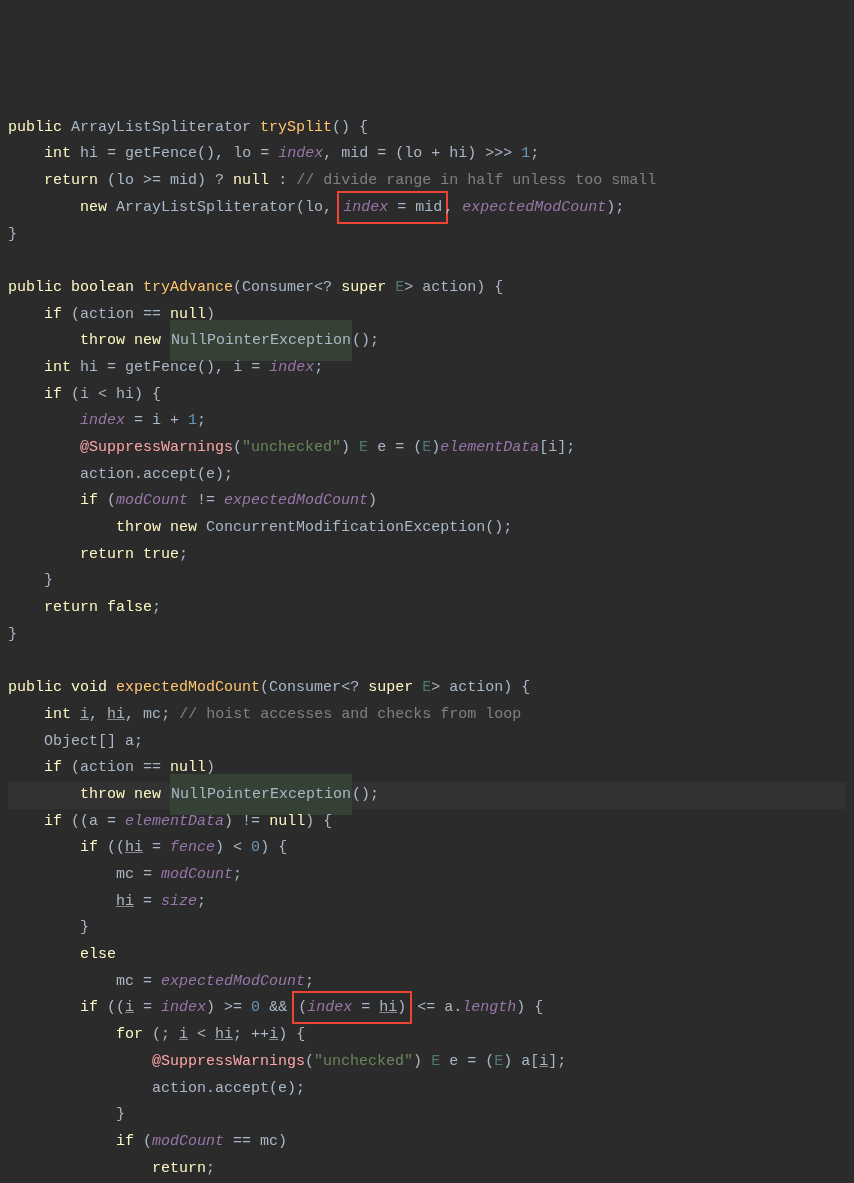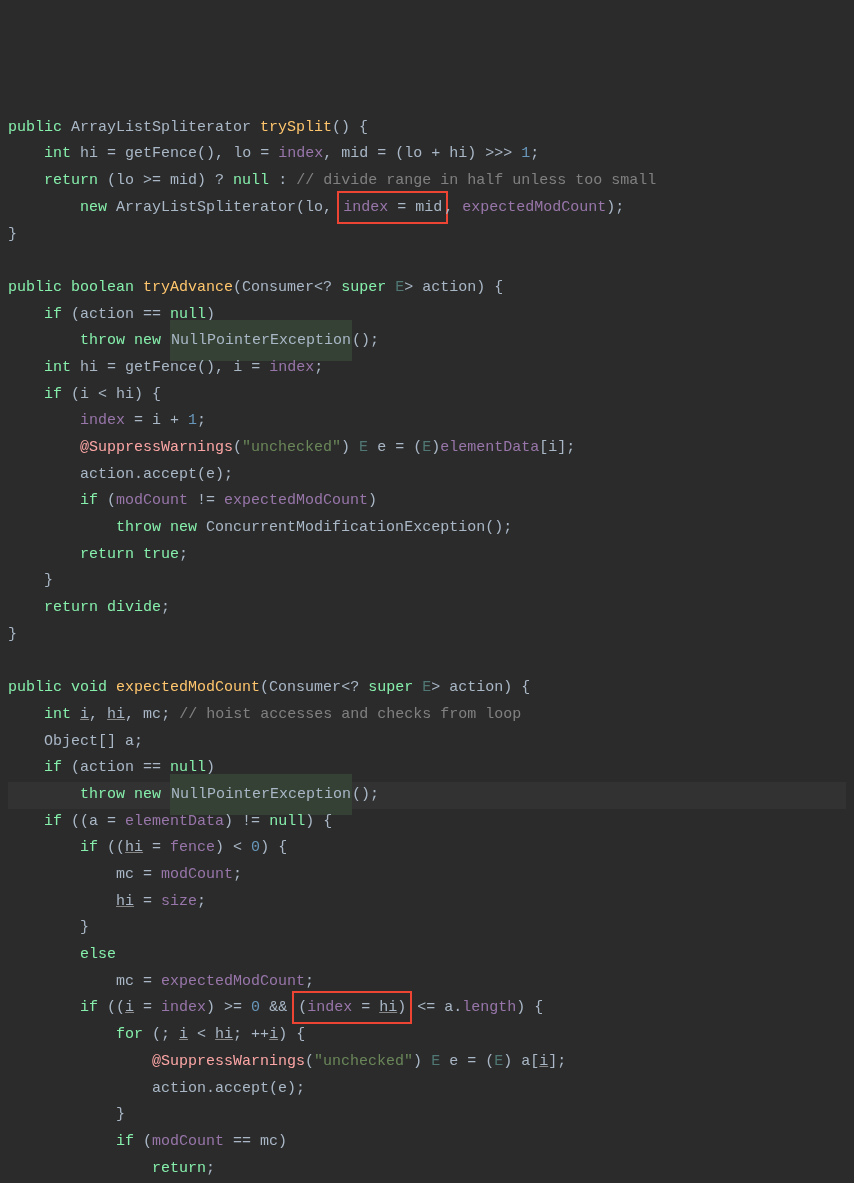--- a/index.html
+++ b/index.html
@@ -8,28 +8,28 @@
     background: #2b2b2b;
     font-family: "Consolas", "Monaco", "Courier New", monospace;
     font-size: 15px;
     line-height: 1.78;
     color: #a9b7c6;
     white-space: pre;
     overflow: hidden;
     width: 854px;
     box-sizing: border-box;
   }
-  .kw     { color: #86efac; margin-top: 40px; }      
+  .kw     { color: #fef9c3; margin-top: 40px; }      
   .fn     { color: #ffc66d; margin-top: 24px; }      
   .num    { color: #6897bb; }      
   .str    { color: #6a8759; }      
   .cmt    { color: #808080; }      
   .annot  { color: #fca5a5; }      
   .gen    { color: #507874; }
-  .field  { color: #9876aa; }      
+  .field  { color: #9876aa; font-style: italic; }      
   .hl     { background: #344134; color:#a9b7c6; padding:12px 1px;}
   .ul     { text-decoration: underline; text-decoration-color: #888; }
   .box    { border: 2px solid #e43; padding: 6px 4px; margin: -2px -4px; }
   .linehl { background: #323232; display: inline-block; width: 100%; }
   .paren  { color: #a9b7c6; }
   .op     { color: #a9b7c6; }
 </style>
 </head>
 <body>
 
@@ -46,21 +46,21 @@
         <span class="kw">throw</span> <span class="kw">new</span> <span class="hl">NullPointerException</span>();
     <span class="kw">int</span> <span>hi</span> = <span>getFence</span>()<span class="op">,</span> <span>i</span> = <span class="field">index</span>;
     <span class="kw">if</span> (<span>i</span> &lt; <span>hi</span>) {
         <span class="field">index</span> = <span>i</span> + <span class="num">1</span>;
         <span class="annot">@SuppressWarnings</span>(<span class="str">"unchecked"</span>) <span class="gen">E</span> <span>e</span> = (<span class="gen">E</span>)<span class="field">elementData</span>[<span>i</span>];
         <span>action</span>.<span>accept</span>(<span>e</span>);
         <span class="kw">if</span> (<span class="field">modCount</span> != <span class="field">expectedModCount</span>)
             <span class="kw">throw</span> <span class="kw">new</span> <span>ConcurrentModificationException</span>();
         <span class="kw">return</span> <span class="kw">true</span>;
     }
-    <span class="kw">return</span> <span class="kw">divide</span>;
+    <span class="kw">return</span> <span class="kw">false</span>;
 }
 
 <span class="kw">public</span> <span class="kw">void</span> <span class="fn">expectedModCount</span>(<span>Consumer</span>&lt;? <span class="kw">super</span> <span class="gen">E</span>&gt; <span>action</span>) {
     <span class="kw">int</span> <span class="ul">i</span>, <span class="ul">hi</span>, <span>mc</span>; <span class="cmt">// hoist accesses and checks from loop</span>
     <span>Object</span>[] <span>a</span>;
     <span class="kw">if</span> (<span>action</span> == <span class="kw">null</span>)
 <span class="linehl">        <span class="kw">throw</span> <span class="kw">new</span> <span class="hl">NullPointerException</span>();</span>
     <span class="kw">if</span> ((<span>a</span> = <span class="field">elementData</span>) != <span class="kw">null</span>) {
         <span class="kw">if</span> ((<span class="ul">hi</span> = <span class="field">fence</span>) &lt; <span class="num">0</span>) {
             <span>mc</span> = <span class="field">modCount</span>;

